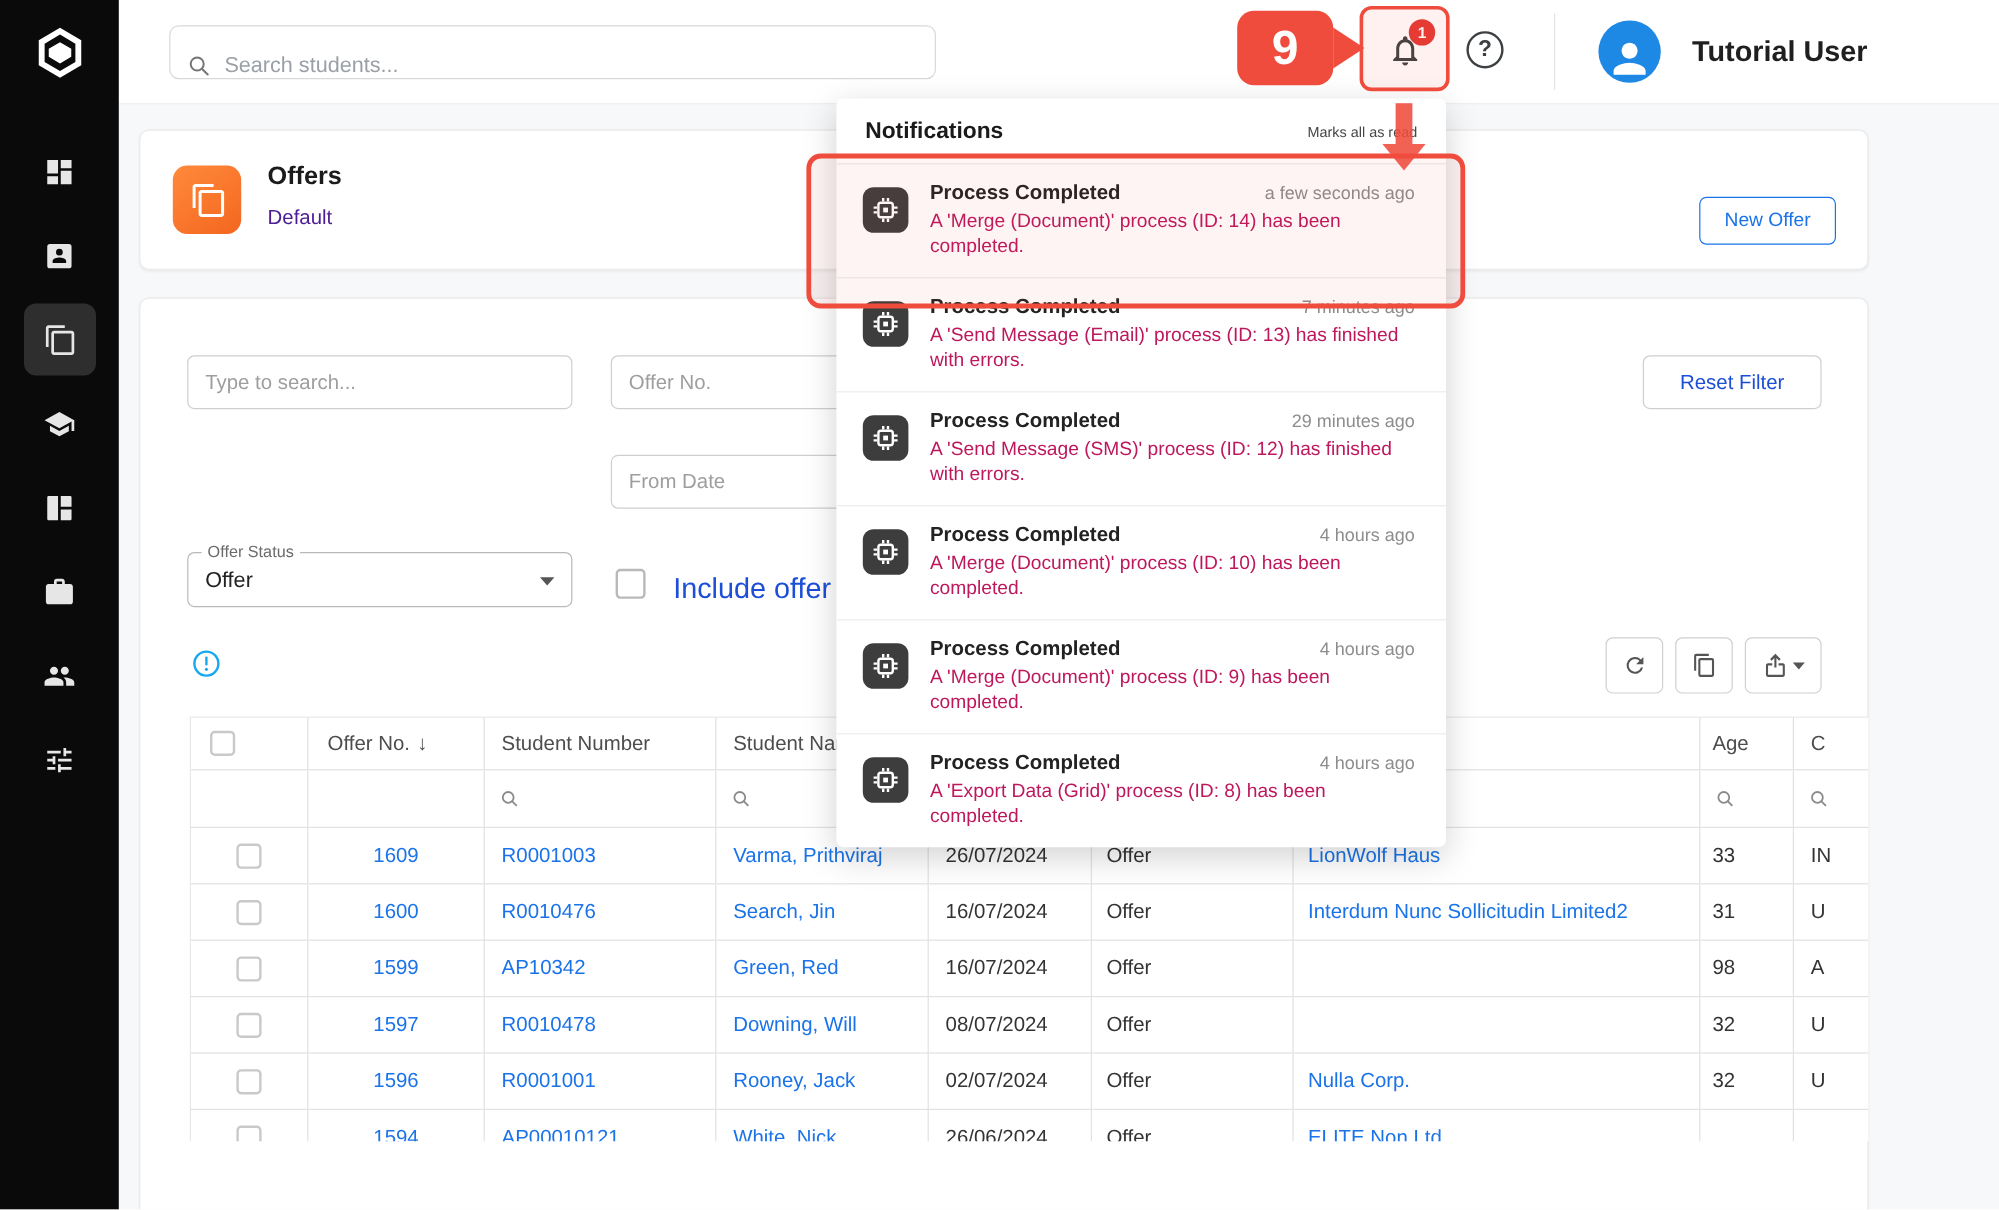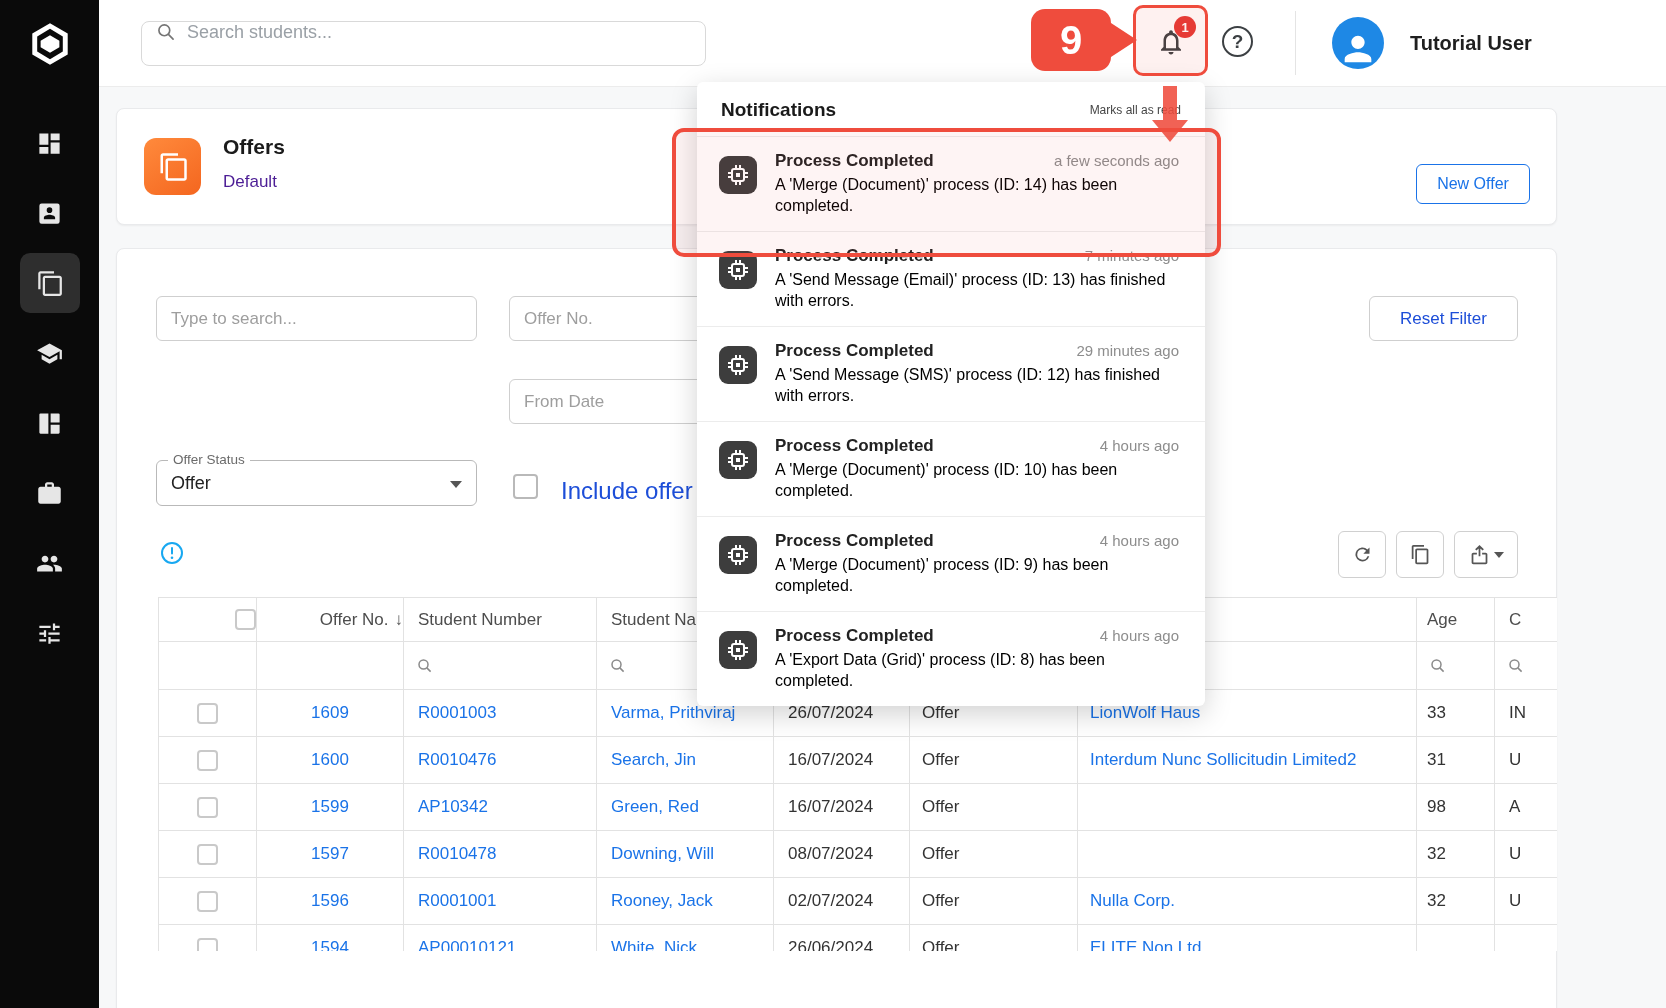--- a/index.html
+++ b/index.html
@@ -12,39 +12,39 @@
   .sidebar{position:absolute;left:0;top:0;width:99px;height:1008px;background:#0a0a0a;z-index:20}
   .logo-box{height:87px;display:flex;align-items:center;justify-content:center}
   .logo-box svg{width:50px;height:50px}
   .nav{display:flex;flex-direction:column;align-items:center;gap:10px;padding-top:26px}
   .nav-item{width:60px;height:60px;border-radius:10px;display:flex;align-items:center;justify-content:center;cursor:pointer}
   .nav-item.active{background:#2e2e2e}
   .nav-item svg{width:27px;height:27px;fill:#e6e6e6}
 
   
   .topbar{position:absolute;left:99px;top:0;width:1567px;height:87px;background:#fff;border-bottom:1px solid #ececec;z-index:10}
-  .search-box{position:absolute;left:42px;top:21px;width:565px;height:45px;border:1px solid #d9d9d9;border-radius:8px;
-    display:flex;align-items:flex-start;padding:0 14px;gap:11px;background:#fff}
+  .search-box{position:absolute;left:42px;top:21px;width:639px;height:45px;border:1px solid #d9d9d9;border-radius:8px;
+    display:flex;align-items:flex-end;padding:0 14px;gap:11px;background:#fff}
   .search-box svg{width:20px;height:20px;flex:none}
   .search-box input{border:none;outline:none;font-size:18px;flex:1;color:#333;font-family:inherit;background:transparent}
   .search-box input::placeholder{color:#9aa0a6}
   .bell-wrap{position:absolute;left:1055px;top:25px;width:34px;height:36px;background:none;border:none;cursor:pointer}
   .bell-wrap svg{width:30px;height:30px;fill:#3c4043}
   .bell-badge{position:absolute;right:-8px;top:-9px;min-width:22px;height:22px;border-radius:11px;
     background:var(--badge-red,#e53935);color:#fff;font-size:13px;font-weight:bold;
     display:flex;align-items:center;justify-content:center;padding:0 5px}
   .help-btn{position:absolute;left:1123px;top:26px;width:31px;height:31px;border-radius:50%;
     border:2.5px solid #3c4043;background:#fff;color:#3c4043;font-size:19px;font-weight:bold;
     display:flex;align-items:center;justify-content:center;cursor:pointer}
   .topbar-divider{position:absolute;left:1196px;top:11px;width:1px;height:64px;background:#e4e4e4}
   .avatar{position:absolute;left:1233px;top:17px;width:52px;height:52px;border-radius:50%;
     background:#1e88e5;display:flex;align-items:flex-end;justify-content:center;overflow:hidden;cursor:pointer}
   .avatar svg{width:40px;height:40px}
   .user-name{position:absolute;left:1311px;top:0;height:87px;display:flex;align-items:center;
-    font-size:20px;font-weight:600;color:#1f1f1f;cursor:pointer}
+    font-size:24px;font-weight:600;color:#1f1f1f;cursor:pointer}
 
   
   .main{position:absolute;left:99px;top:87px;width:1567px;height:921px;background:#f7f8f9;overflow:hidden}
   .card{position:absolute;background:#fff;border:1px solid #e9eaec;border-radius:8px;box-shadow:0 1px 2px rgba(0,0,0,.05)}
   .header-card{left:17px;top:21px;width:1441px;height:117px}
   .brand-icon{position:absolute;left:27px;top:29px;width:57px;height:57px;border-radius:12px;
     background:linear-gradient(145deg,#ff8a3c,var(--brand-orange,#f4661f));display:flex;align-items:center;justify-content:center}
   .brand-icon svg{width:30px;height:30px;fill:#fff}
   .page-title{position:absolute;left:106px;top:26px;font-size:21px;font-weight:bold;color:#1b1b1b}
   .page-subtitle{position:absolute;left:106px;top:63px;font-size:17px;color:#4c1d95}
@@ -76,21 +76,21 @@
     display:flex;align-items:center;justify-content:center;gap:4px;cursor:pointer}
   .ga-btn.wide{width:64px}
   .ga-btn svg{width:21px;height:21px;fill:#555}
   .ga-caret{width:0;height:0;border-left:5px solid transparent;border-right:5px solid transparent;border-top:6px solid #555}
 
   
   .table-clip{position:absolute;left:41px;top:348px;width:1399px;height:354px;overflow:hidden}
   table{border-collapse:collapse;table-layout:fixed;width:1446px;border-top:1px solid #e2e2e2;border-left:1px solid #e2e2e2;background:#fff}
   th,td{border-right:1px solid #e2e2e2;border-bottom:1px solid #e2e2e2;font-size:17px;overflow:hidden;white-space:nowrap}
   thead th{height:44px;font-weight:normal;color:#4d4d4d;text-align:left;padding-left:14px}
-  thead th.c-check,thead th.c-offerno{text-align:right;padding-left:0}
+  thead th.c-check,thead th.c-offerno{text-align:left;padding-left:16px}
   thead th.c-age{padding-left:10px}
   .sort{margin-left:6px;color:#555}
   .filter-row td{height:48px;padding-left:12px}
   .filter-row svg{width:18px;height:18px;vertical-align:middle}
   .data-row td{height:47px;color:#333;padding-left:14px}
   .data-row td.c-check{padding-left:0;text-align:center}
   .data-row td.c-offerno{padding-left:0;text-align:center}
   .data-row td.c-age{padding-left:10px}
   .data-row td.c-status{padding-left:12px}
   .data-row td.c-company{padding-left:12px}
@@ -104,21 +104,21 @@
   .notif-title{font-size:19px;font-weight:bold;color:#1a1a1a}
   .notif-markall{font-size:12px;color:#454545;cursor:pointer}
   .notif-item{display:flex;gap:18px;padding:14px 26px 14px 22px;border-top:1px solid #ececec;height:95px;cursor:pointer}
   .notif-icon{width:38px;height:38px;border-radius:9px;background:#3d3d3d;flex:none;
     display:flex;align-items:center;justify-content:center;margin-top:5px}
   .notif-icon svg{width:24px;height:24px}
   .notif-body{flex:1;min-width:0}
   .notif-row1{display:flex;justify-content:space-between;align-items:baseline}
   .notif-item-title{font-size:17px;font-weight:bold;color:#222}
   .notif-time{font-size:15px;color:#8d8d8d;flex:none;margin-left:10px}
-  .notif-msg{font-size:16px;color:#000000;line-height:1.32;margin-top:3px;white-space:normal}
+  .notif-msg{font-size:16px;color:#be185d;line-height:1.32;margin-top:3px;white-space:normal}
 
   
   .ann{position:absolute;z-index:60;pointer-events:none}
   .ann-callout{left:1031px;top:9px;width:80px;height:62px;background:var(--annotation-red,#ef4c3d);border-radius:14px;
     display:flex;align-items:center;justify-content:center}
   .ann-callout:after{content:"";position:absolute;left:100%;top:50%;transform:translateY(-50%);
     width:0;height:0;border-left:26px solid var(--annotation-red,#ef4c3d);
     border-top:17px solid transparent;border-bottom:17px solid transparent}
   .ann-callout span{color:#fff;font-size:40px;font-weight:bold}
   .ann-bell-box{left:1133px;top:5px;width:75px;height:71px;border:3px solid var(--annotation-red,#ef4c3d);

